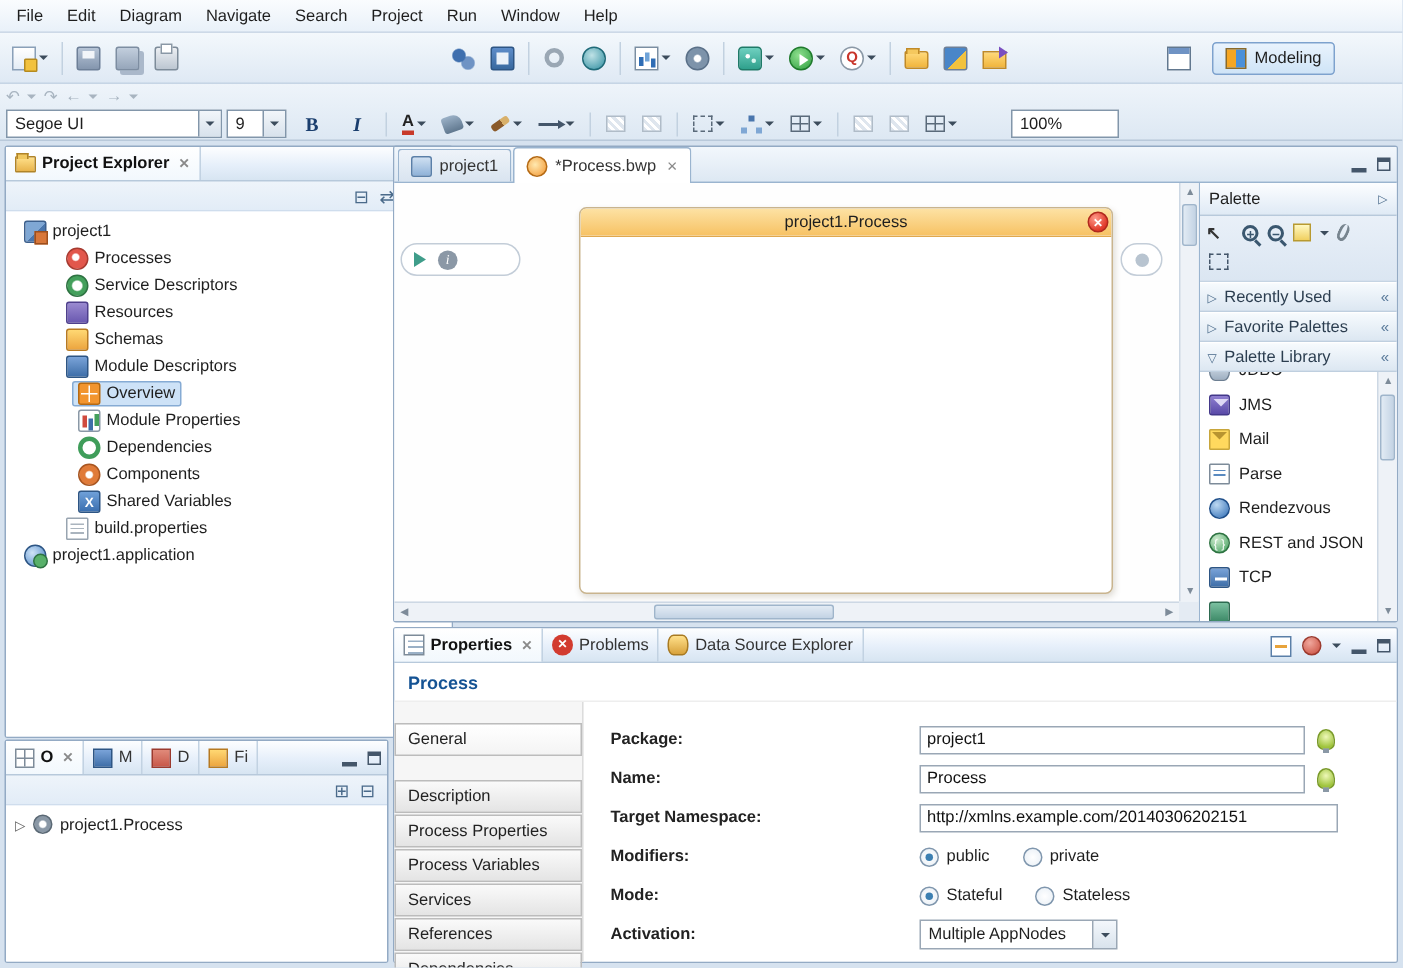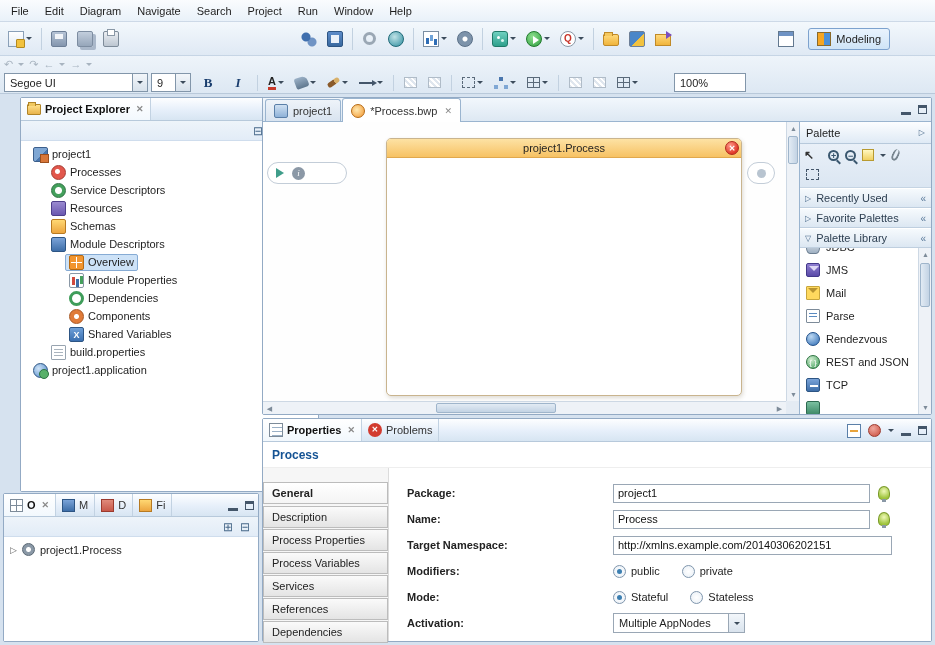--- a/index.html
+++ b/index.html
@@ -80,24 +80,24 @@
 .ptab.active{background:linear-gradient(#ffffff,#f2f8fd);font-weight:bold;color:#111}
 .closex{color:#8a8a8a;font-size:9px;margin-left:2px}
 .winbtns{position:absolute;right:4px;top:0;height:23px;display:flex;align-items:center;gap:7px}
 .wb-min{width:10px;height:3px;background:#44566a;margin-top:7px}
 .wb-max{width:9px;height:9px;border:1px solid #44566a;border-top:3px solid #44566a}
 .view-toolbar{height:20px;flex:none;display:flex;justify-content:flex-end;align-items:center;gap:7px;padding-right:8px;background:linear-gradient(#eef4fa,#e2ecf7);border-bottom:1px solid #cfdded;color:#4a6a8a;font-size:12px}
 .funnel{width:0;height:0;border-left:5px solid transparent;border-right:5px solid transparent;border-top:6px solid #4a6a8a;position:relative}
 .funnel::after{content:'';position:absolute;left:-1px;top:0;width:2px;height:6px;background:#4a6a8a}
 
 
-#explorer{left:20px;top:3px;width:299px;height:395px}
+#explorer{left:3px;top:3px;width:299px;height:395px}
 .tree{flex:1;background:#fff;overflow:hidden;padding-top:4px}
 .trow{height:18px;display:flex;align-items:center}
-.trow.d0{padding-left:8px}.trow.d1{padding-left:26px}.trow.d2{padding-left:44px}
+.trow.d0{padding-left:8px}.trow.d1{padding-left:36px}.trow.d2{padding-left:44px}
 .selwrap{display:flex;align-items:center;gap:4px;padding:0 3px;border:1px solid transparent}
 .selwrap.sel{background:#cde2f7;border:1px solid #86abd4;border-radius:2px}
 .ti{width:15px;height:15px;flex:none;position:relative;border-radius:2px}
 .ti-project{background:linear-gradient(135deg,#7fa7d4 0 55%,#4a76ad 55%);border:1px solid #3c5f8c}
 .ti-project::after{content:'';position:absolute;right:-2px;bottom:-2px;width:7px;height:7px;background:#d8773a;border:1px solid #9c4f1e}
 .ti-processes{border-radius:50%;background:radial-gradient(circle at 42% 42%,#fff 0 2px,#e2574c 3px);border:1px solid #a63a30}
 .ti-servicedesc{border-radius:50%;background:radial-gradient(circle,#fff 0 3px,#44a05c 4px);border:1px solid #2e7342}
 .ti-resources{background:linear-gradient(#9a8ad0,#6a58b0);border:1px solid #4e3f8c}
 .ti-schemas{background:linear-gradient(#ffd873,#eca53f);border:1px solid #b77a22}
 .ti-moduledesc{background:linear-gradient(#7aa3d8,#3e6ea8);border:1px solid #2d5584}
@@ -197,21 +197,21 @@
 .pti-problems::after{content:'\2715'}
 .pti-dse{border-radius:4px/6px;background:linear-gradient(#ffe08a,#d8a23c);border:1px solid #a87a22}
 .wt-sync{width:14px;height:14px;background:#fff;border:1px solid #5a7fa8;position:relative}
 .wt-sync::after{content:'';position:absolute;left:2px;top:5px;width:8px;height:2px;background:#e8a33b}
 .wt-menu{width:13px;height:13px;border-radius:50%;background:radial-gradient(circle at 38% 32%,#f0a89e,#c84a3a);border:1px solid #9c3a2e}
 .props-content{flex:1;display:flex;flex-direction:column;background:#fff;min-height:0}
 .props-heading{height:26px;flex:none;display:flex;align-items:center;padding-left:9px;color:#155394;font-weight:bold;font-size:12px;border-bottom:1px solid #eee}
 .props-body{flex:1;display:flex;min-height:0}
 .side-tabs{width:126px;flex:none;background:#f6f6f6;border-right:1px solid #dcdcdc;padding-top:14px}
 .stab{height:22px;display:flex;align-items:center;padding-left:8px;border:1px solid #bcbcbc;background:linear-gradient(#fafafa,#e4e4e4);margin-bottom:1px;color:#222}
-.stab.active{background:linear-gradient(#ffffff,#f4f4f4);margin-bottom:2px;font-weight:bold}
+.stab.active{background:linear-gradient(#ffffff,#f4f4f4);margin-bottom:16px;font-weight:normal}
 .form{flex:1;padding:12px 0 0 18px}
 .frow{display:flex;align-items:center;height:26px}
 .flabel{width:206px;font-weight:bold;color:#222}
 .tinput{height:19px;border:1px solid #9aa7b5;padding:0 4px;font-family:"Liberation Sans",sans-serif;font-size:11px;color:#111;background:#fff}
 .w-package{width:257px}
 .w-namespace{width:279px}
 .bulb{width:12px;height:14px;margin-left:8px;border-radius:50% 50% 35% 35%;background:radial-gradient(circle at 50% 35%,#eef8b8,#9fc43c 75%);border:1px solid #7a9a2a;position:relative}
 .bulb::after{content:'';position:absolute;left:3px;bottom:-3px;width:4px;height:3px;background:#8a98a6}
 .radio{position:relative;width:13px;height:13px;border-radius:50%;border:1px solid #7f96ad;background:radial-gradient(#fff,#e7eef5);margin-right:5px;flex:none}
 .radio.on::after{content:'';position:absolute;left:3px;top:3px;width:5px;height:5px;border-radius:50%;background:#3c7fb1}
@@ -669,20 +669,24 @@
       <div class="phead">
         <span class="ptab active">
           <span class="pti pti-properties"></span>
           <span>Properties</span>
           <span class="closex">✕</span>
         </span>
         <span class="ptab">
           <span class="pti pti-problems"></span>
           <span>Problems</span>
         </span>
+        <span class="ptab">
+          <span class="pti pti-dse"></span>
+          <span>Data Source Explorer</span>
+        </span>
         <span class="winbtns">
           <span class="wt-sync"></span>
           <span class="wt-menu"></span>
           <span class="car"></span>
           <span class="wb-min"></span>
           <span class="wb-max"></span>
         </span>
       </div>
       <div class="props-content">
         <div class="props-heading">Process</div>

